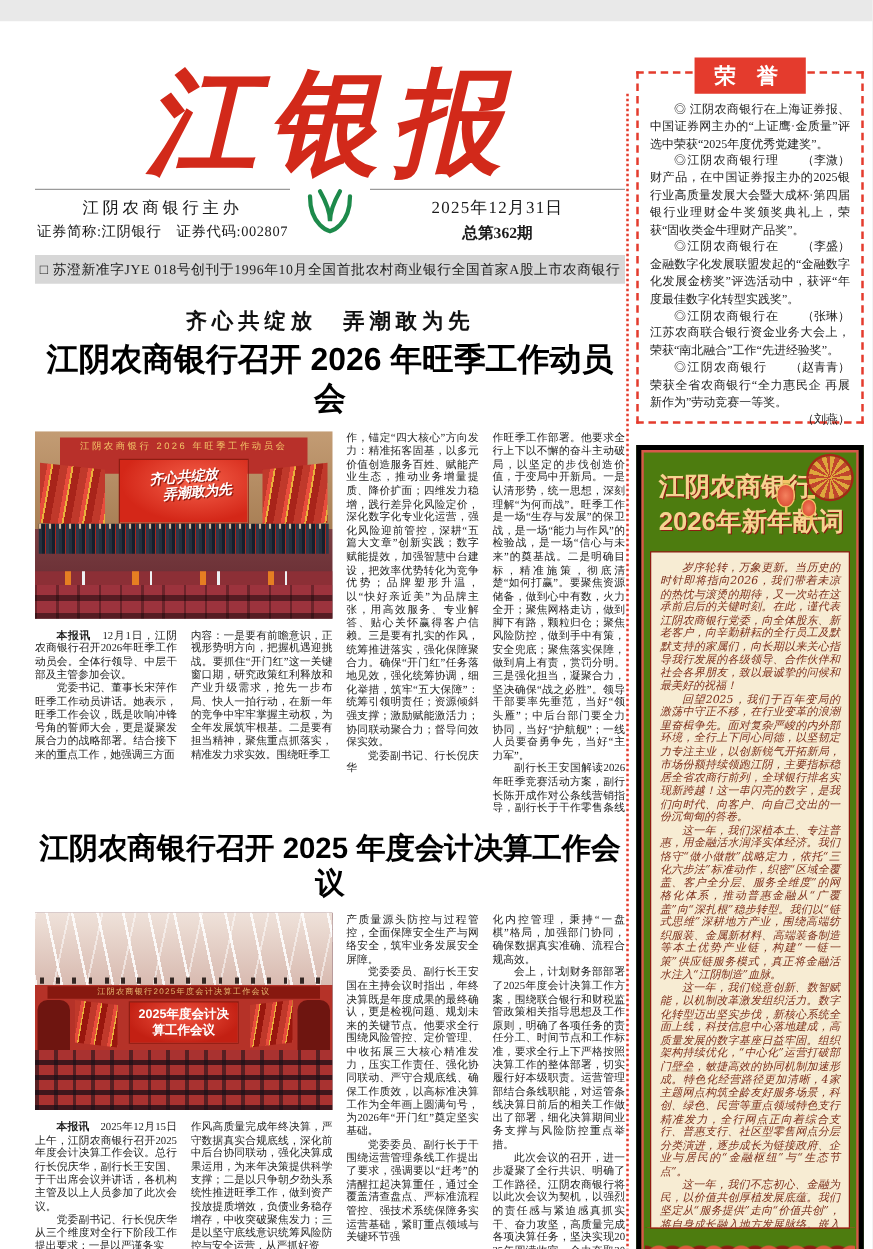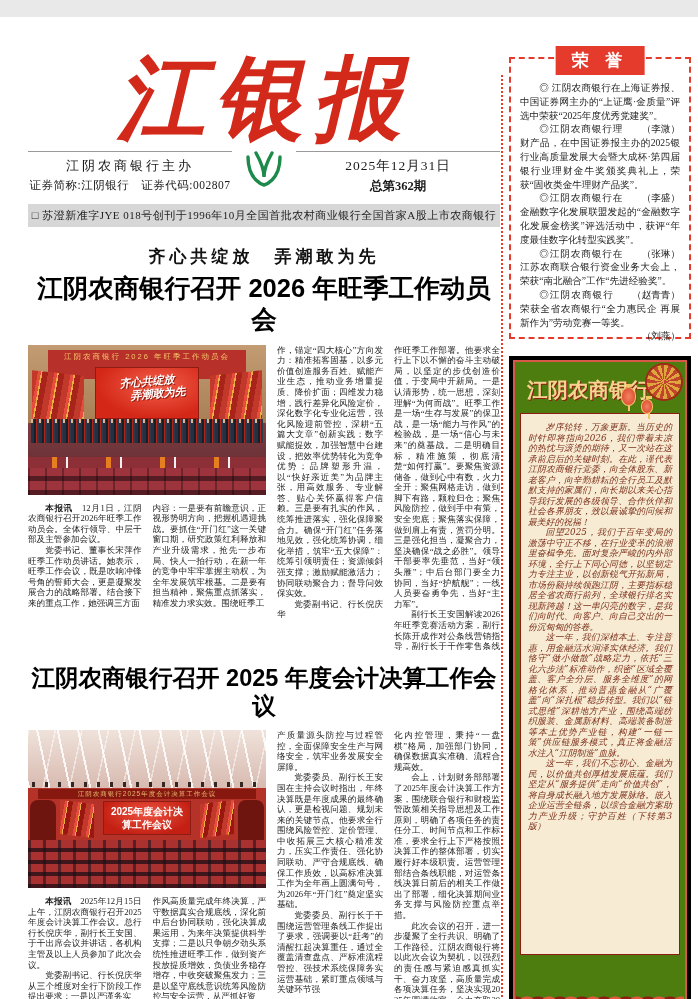--- a/index.html
+++ b/index.html
@@ -278,23 +278,25 @@
     </div>
 
     <div class="nybox">
       <div class="ny-deco">
         <div class="ny-fan"></div>
         <div class="ny-lantern a"></div>
         <div class="ny-lantern b"></div>
       </div>
       <div class="ny-title">
         <div>江阴农商银行</div>
+        <div>2026年新年献词</div>
       </div>
       <div class="ny-panel">
           <p>岁序轮转，万象更新。当历史的时针即将指向2026，我们带着未凉的热忱与滚烫的期待，又一次站在这承前启后的关键时刻。在此，谨代表江阴农商银行党委，向全体股东、新老客户，向辛勤耕耘的全行员工及默默支持的家属们，向长期以来关心指导我行发展的各级领导、合作伙伴和社会各界朋友，致以最诚挚的问候和最美好的祝福！</p>
           <p>回望2025，我们于百年变局的激荡中守正不移，在行业变革的浪潮里奋楫争先。面对复杂严峻的内外部环境，全行上下同心同德，以坚韧定力专注主业，以创新锐气开拓新局，市场份额持续领跑江阴，主要指标稳居全省农商行前列，全球银行排名实现新跨越！这一串闪亮的数字，是我们向时代、向客户、向自己交出的一份沉甸甸的答卷。</p>
           <p>这一年，我们深植本土、专注普惠，用金融活水润泽实体经济。我们恪守“做小做散”战略定力，依托“三化六步法”标准动作，织密“区域全覆盖、客户全分层、服务全维度”的网格化体系，推动普惠金融从“广覆盖”向“深扎根”稳步转型。我们以“链式思维”深耕地方产业，围绕高端纺织服装、金属新材料、高端装备制造等本土优势产业链，构建“一链一策”供应链服务模式，真正将金融活水注入“江阴制造”血脉。</p>
+          <p>这一年，我们锐意创新、数智赋能，以机制改革激发组织活力。数字化转型迈出坚实步伐，新核心系统全面上线，科技信息中心落地建成，高质量发展的数字基座日益牢固。组织架构持续优化，“中心化”运营打破部门壁垒，敏捷高效的协同机制加速形成。特色化经营路径更加清晰，4家主题网点构筑全龄友好服务场景，科创、绿色、民营等重点领域特色支行精准发力，全行网点正向着综合支行、普惠支行、社区型零售网点分层分类演进，逐步成长为链接政府、企业与居民的“金融枢纽”与“生态节点”。</p>
           <p>这一年，我们不忘初心、金融为民，以价值共创厚植发展底蕴。我们坚定从“服务提供”走向“价值共创”，将自身成长融入地方发展脉络。嵌入企业运营全链条，以综合金融方案助力产业升级；守护百姓（下转第3版）</p>
         </div>
       <div class="ny-scallop"></div>
     </div>
   </div>
 </div>
 
 </body></html>

